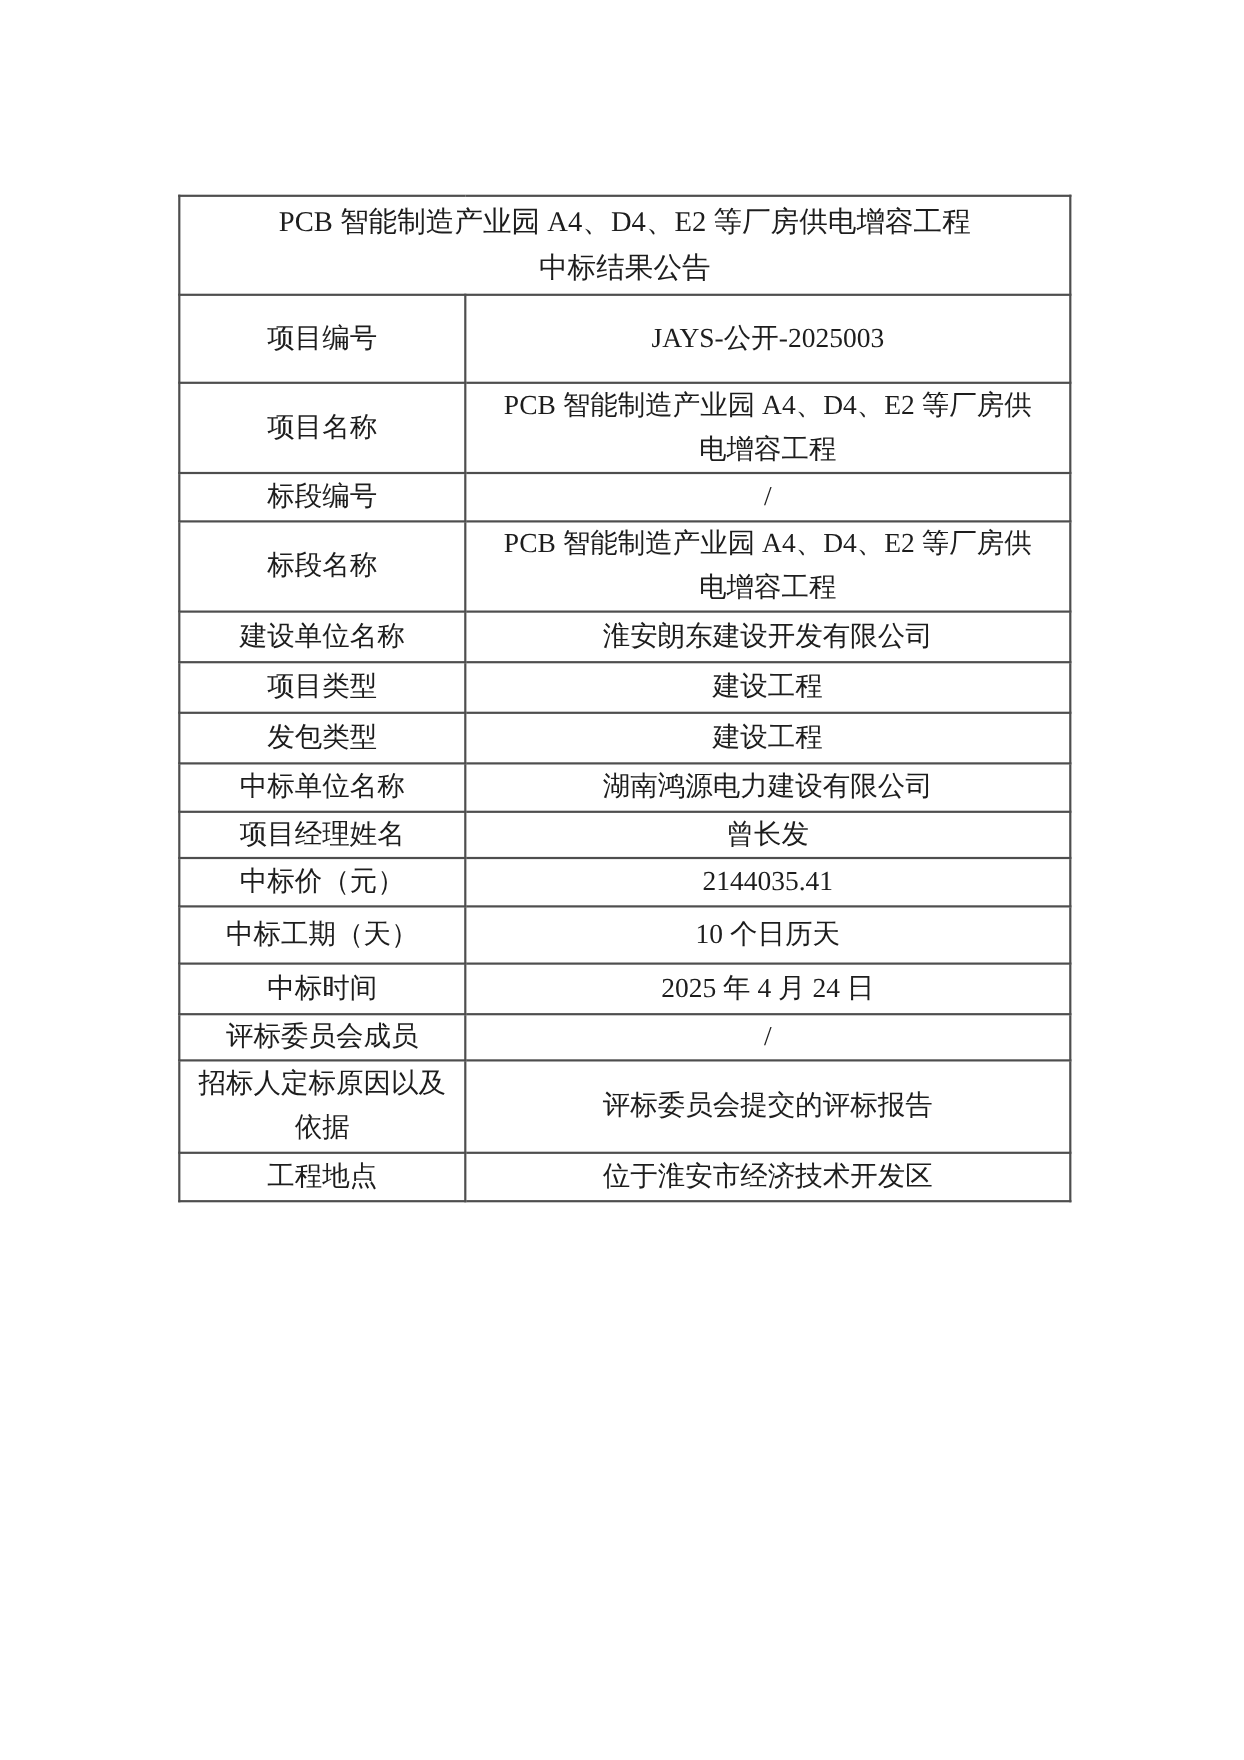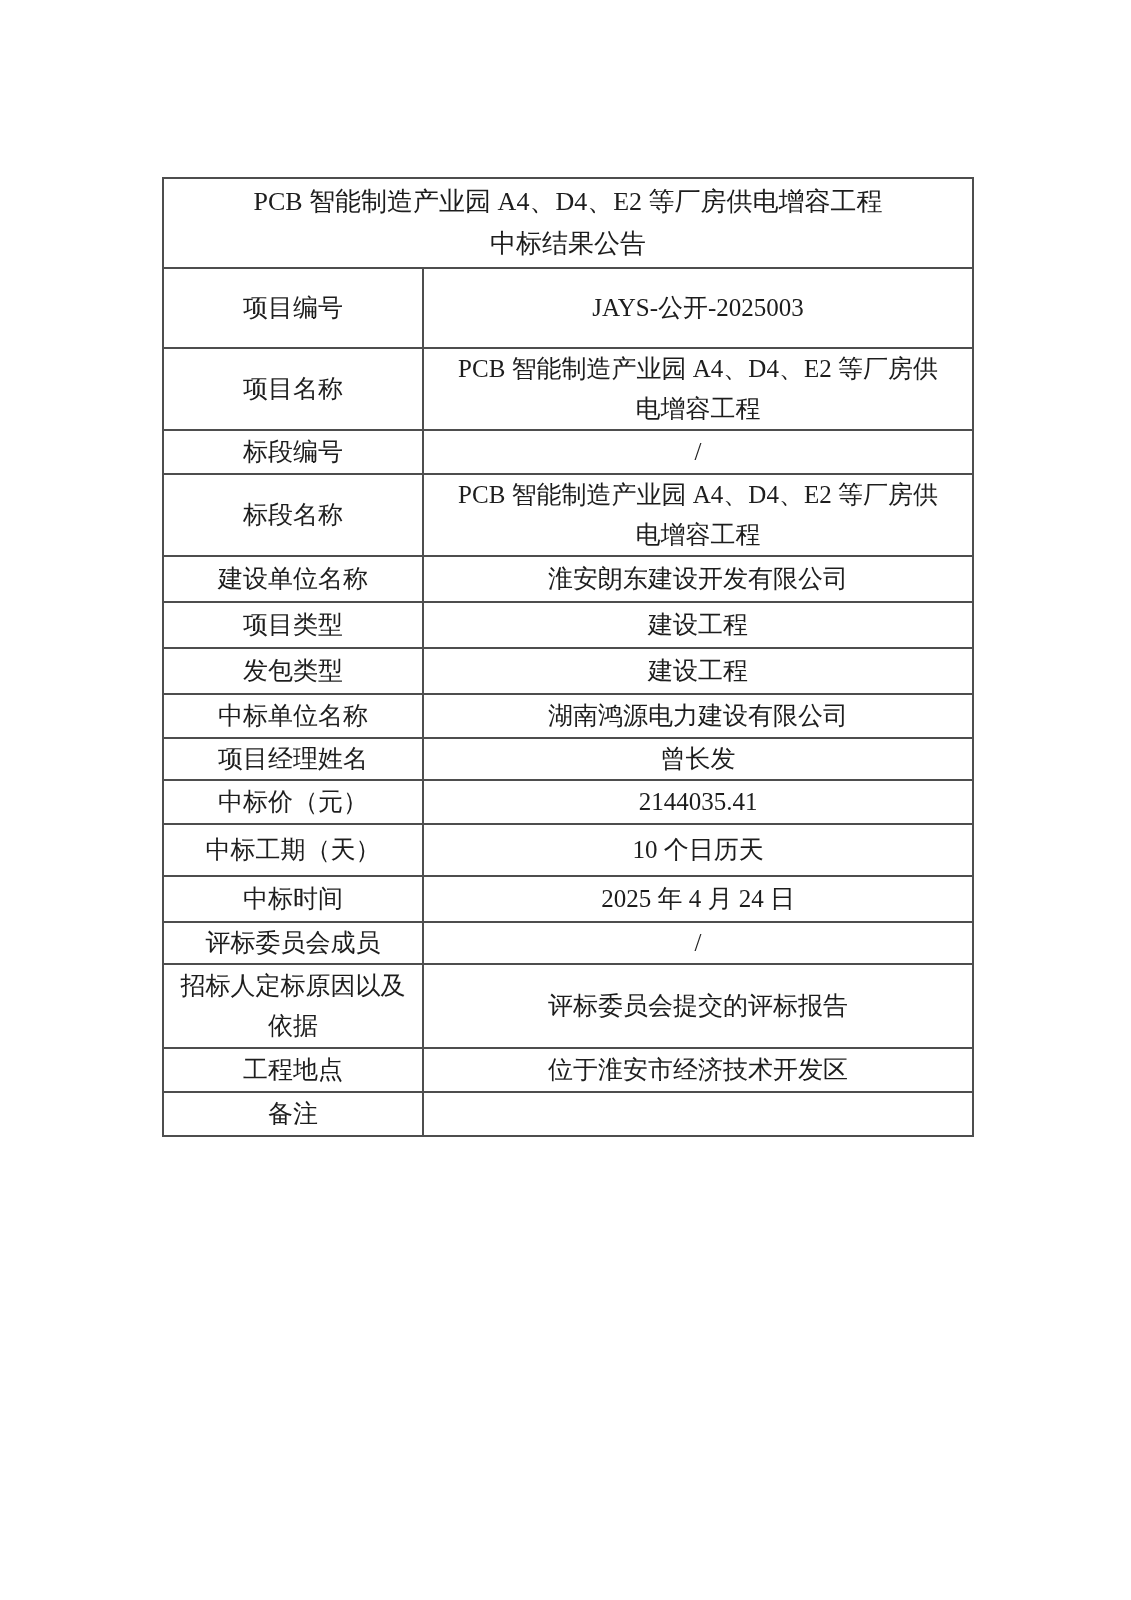--- a/index.html
+++ b/index.html
@@ -125,19 +125,15 @@
           <td class="value-cell">/</td>
         </tr>
         <tr style="height: 84px;">
           <td class="label-cell">招标人定标原因以及依据</td>
           <td class="value-cell">评标委员会提交的评标报告</td>
         </tr>
         <tr style="height: 44px;">
           <td class="label-cell">工程地点</td>
           <td class="value-cell">位于淮安市经济技术开发区</td>
         </tr>
-        <tr style="height: 44px;">
-          <td class="label-cell">备注</td>
-          <td class="value-cell"></td>
-        </tr>
       </tbody>
   </table>
 </div>
 
 </body></html>

